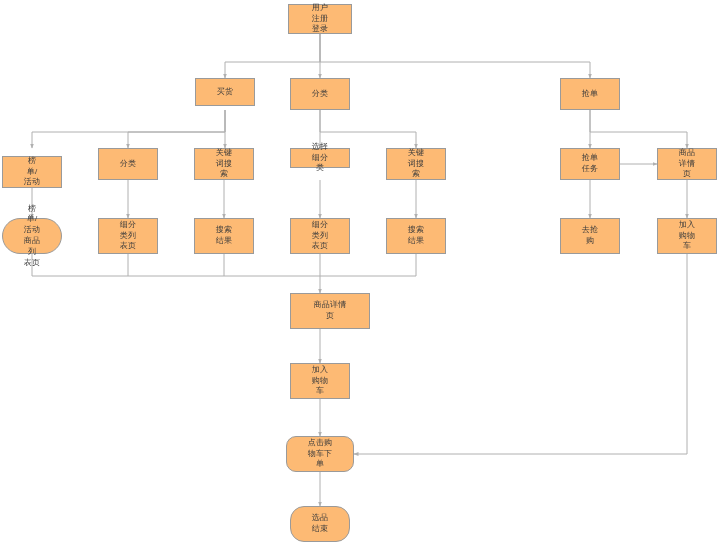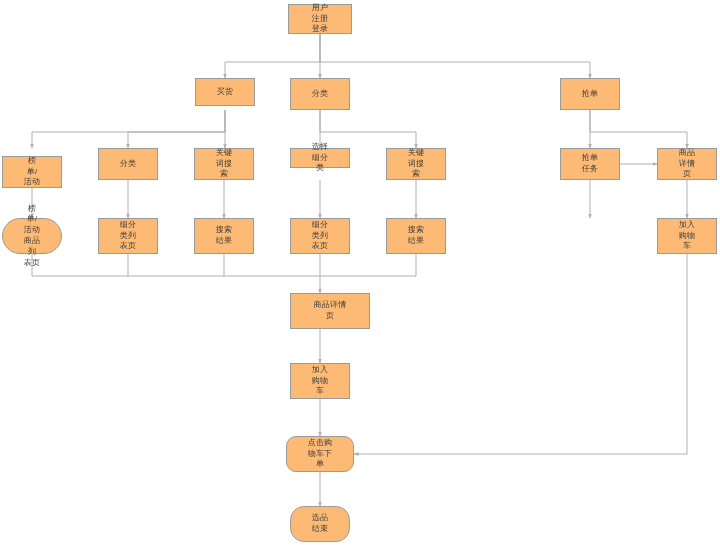--- a/index.html
+++ b/index.html
@@ -144,20 +144,23 @@
   </div>
   <div class="node" style="left:194px; top:218px; width:60px; height:36px;">
     <span class="node-label">搜索结果</span>
   </div>
   <div class="node" style="left:290px; top:218px; width:60px; height:36px;">
     <span class="node-label">细分类列表页</span>
   </div>
   <div class="node" style="left:386px; top:218px; width:60px; height:36px;">
     <span class="node-label">搜索结果</span>
   </div>
+  <div class="node" style="left:560px; top:218px; width:60px; height:36px;">
+    <span class="node-label">去抢购</span>
+  </div>
   <div class="node" style="left:657px; top:218px; width:60px; height:36px;">
     <span class="node-label">加入购物车</span>
   </div>
 
   <div class="node" style="left:290px; top:293px; width:80px; height:36px;">
     <span class="node-label">商品详情页</span>
   </div>
   <div class="node" style="left:290px; top:363px; width:60px; height:36px;">
     <span class="node-label">加入购物车</span>
   </div>

